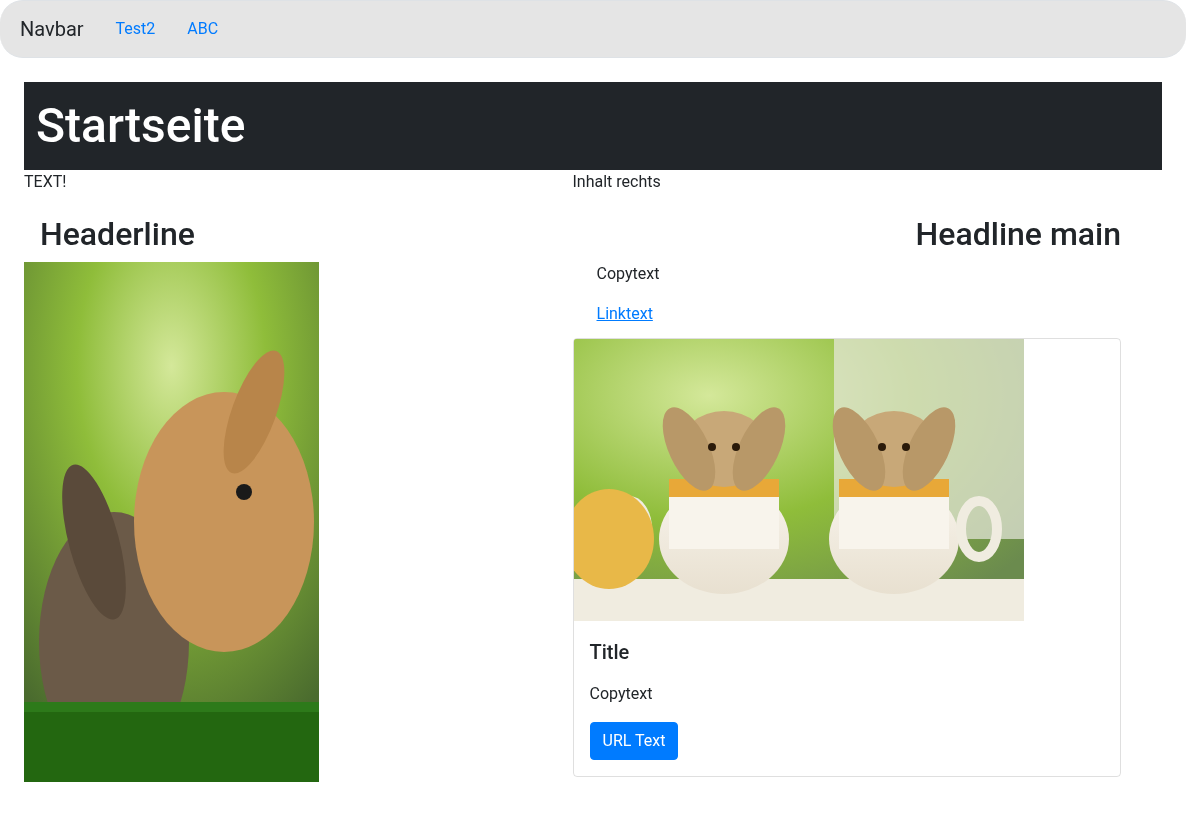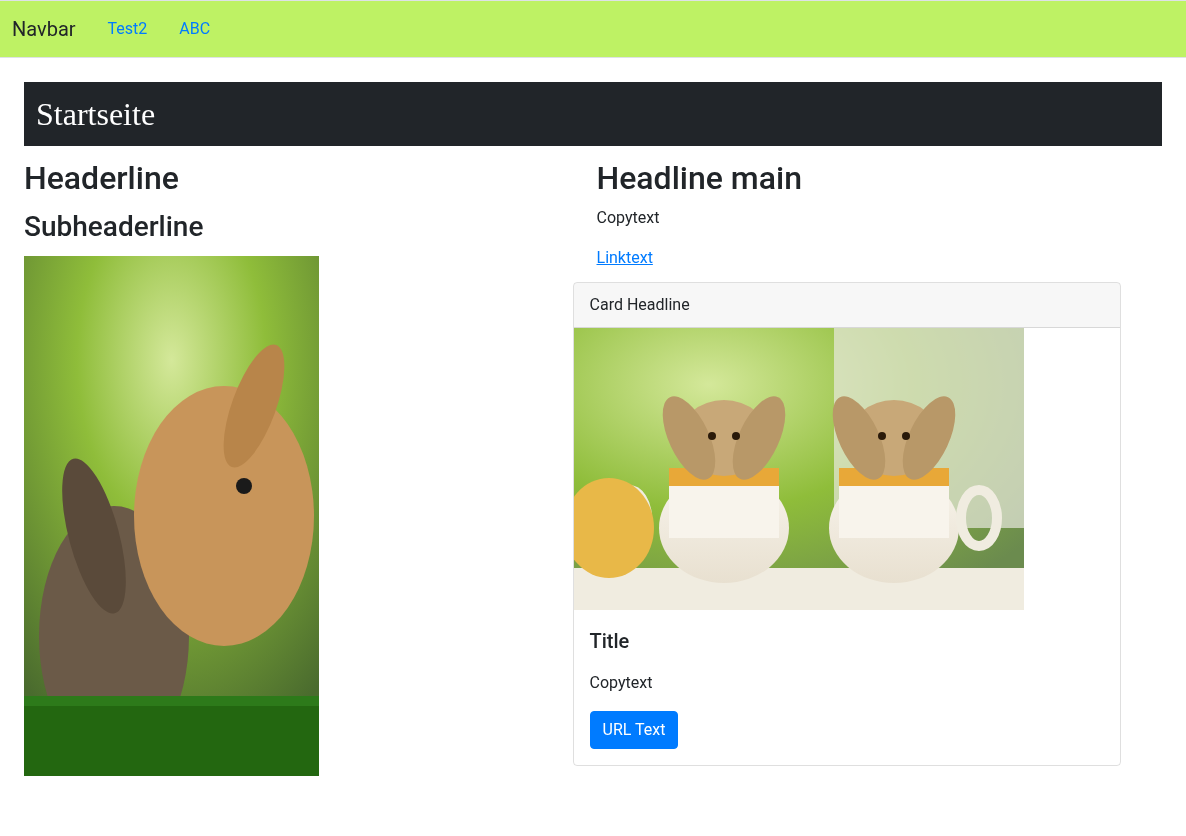--- a/index.html
+++ b/index.html
@@ -10,24 +10,25 @@
     body {
       font-family: -apple-system, BlinkMacSystemFont, "Segoe UI", Roboto, "Helvetica Neue", Arial, sans-serif;
       font-size: 16px;
       line-height: 1.5;
       color: #212529;
       background-color: #fff;
     }
     .navbar {
       display: flex;
       align-items: center;
-      padding: 8px 12px;
-      background-color: #bef264;
+      padding: 8px 20px;
+      background-color: #e5e5e5;
       border-top: 1px solid #dee2e6;
       border-bottom: 1px solid #dee2e6;
+      border-radius: 23px;
     }
     .navbar-brand {
       font-size: 20px;
       color: #212529;
       margin-right: 16px;
       text-decoration: none;
     }
     .nav-link {
       color: #007bff;
       padding: 8px 16px;
@@ -37,24 +38,23 @@
     }
     .container {
       padding: 24px 24px 0 24px;
     }
     .black-header {
       background-color: #212529;
       color: #fff;
       padding: 8px 12px;
     }
     .black-header h1 {
-      font-size: 32px;
+      font-size: 48px;
       font-weight: 500;
       margin: 0;
-      font-family: Liberation Serif, serif;
     }
     .row {
       display: flex;
       flex-wrap: wrap;
     }
     .col {
       flex: 0 0 48.2%;
       padding-right: 12px;
     }
     .col:last-child {
@@ -65,21 +65,21 @@
       font-weight: 500;
       margin: 4px 0 4px 0;
     }
     .body-text {
       font-size: 16px;
       margin-bottom: 16px;
     }
     h2.headerline {
       font-size: 32px;
       font-weight: 500;
-      margin: 8px 0 4px 0;
+      margin: 8px 0 4px 16px;
     }
     h3.subheaderline {
       font-size: 28px;
       font-weight: 500;
       margin: 0 0 8px 0;
     }
     .image-placeholder {
       width: 295px;
       height: 520px;
       background: linear-gradient(to bottom, 
@@ -94,20 +94,21 @@
       position: relative;
       overflow: hidden;
     }
     .inner-section {
       padding-left: 24px;
     }
     .inner-section h2 {
       font-size: 32px;
       font-weight: 500;
       margin: 8px 0 4px 0;
+      text-align: right;
     }
     .copytext {
       font-size: 16px;
       margin-bottom: 16px;
     }
     .linktext {
       color: #007bff;
       font-size: 16px;
       text-align: right;
     }
@@ -169,22 +170,22 @@
   <a class="nav-link" href="#">ABC</a>
 </nav>
 
 <div class="container">
   <div class="black-header">
     <h1>Startseite</h1>
   </div>
 
   <div class="row">
     <div class="col">
+      <p class="body-text">TEXT!</p>
       <h2 class="headerline">Headerline</h2>
-      <h3 class="subheaderline">Subheaderline</h3>
       <div class="image-placeholder">
         <svg width="295" height="520" viewBox="0 0 295 520" xmlns="http://www.w3.org/2000/svg">
           <defs>
             <radialGradient id="bg1" cx="50%" cy="20%" r="80%">
               <stop offset="0%" stop-color="#d4e89a"></stop>
               <stop offset="40%" stop-color="#8fbd3a"></stop>
               <stop offset="100%" stop-color="#4a6b2e"></stop>
             </radialGradient>
           </defs>
           <rect width="295" height="520" fill="url(#bg1)"></rect>
@@ -193,29 +194,29 @@
           <ellipse cx="200" cy="260" rx="90" ry="130" fill="#c8955a"></ellipse>
           <ellipse cx="230" cy="150" rx="22" ry="65" fill="#b8854a" transform="rotate(20 230 150)"></ellipse>
           <circle cx="220" cy="230" r="8" fill="#1a1a1a"></circle>
           <rect x="0" y="440" width="295" height="80" fill="#2d7a1a"></rect>
           <rect x="0" y="450" width="295" height="70" fill="#1d5a0a" opacity="0.6"></rect>
         </svg>
       </div>
     </div>
 
     <div class="col">
+      <p class="body-text">Inhalt rechts</p>
 
       <div class="inner-section">
         <h2>Headline main</h2>
         <p class="copytext">Copytext</p>
         <a href="#" class="linktext">Linktext</a>
       </div>
 
       <div class="card">
-        <div class="card-header">Card Headline</div>
         <div class="card-image">
           <svg width="450" height="282" viewBox="0 0 450 282" xmlns="http://www.w3.org/2000/svg">
             <defs>
               <radialGradient id="bg2" cx="30%" cy="20%" r="90%">
                 <stop offset="0%" stop-color="#d4e89a"></stop>
                 <stop offset="50%" stop-color="#8fbd3a"></stop>
                 <stop offset="100%" stop-color="#6b8b4e"></stop>
               </radialGradient>
               <linearGradient id="cup1" x1="0%" y1="0%" x2="0%" y2="100%">
                 <stop offset="0%" stop-color="#f8f4ec"></stop>

